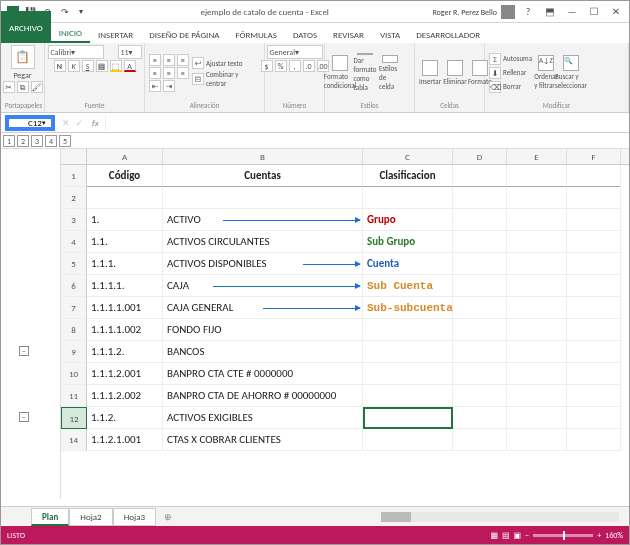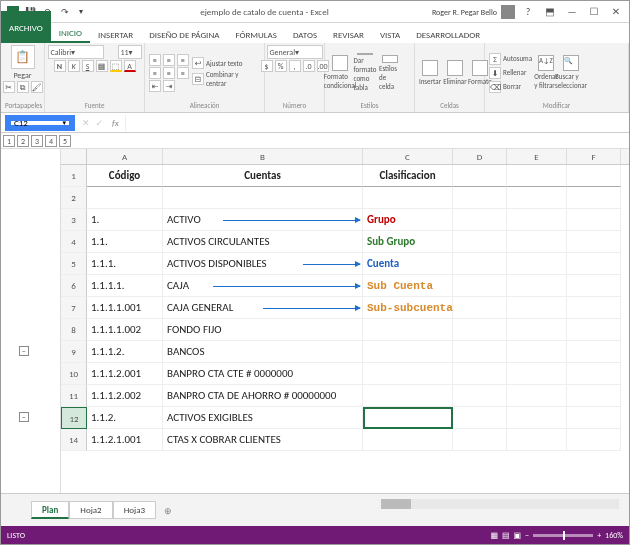--- a/index.html
+++ b/index.html
@@ -29,21 +29,21 @@
   .med-icon { width: 22px; height: 36px; display: flex; flex-direction: column; align-items: center; justify-content: center; font-size: 7px; color: #555; }
   .med-icon .ic { width: 16px; height: 16px; border: 1px solid #aaa; margin-bottom: 1px; background: #fff; }
   .font-row { display: flex; gap: 14px; align-items: flex-start; }
   .font-sel { border: 1px solid #ccc; background: #fff; height: 14px; font-size: 8px; padding: 0 2px; display: flex; align-items: center; }
   .mini { width: 12px; height: 12px; border: 1px solid #ccc; background: #fff; font-size: 8px; text-align: center; line-height: 10px; }
   .col { display: flex; flex-direction: column; gap: 1px; }
   .row { display: flex; gap: 2px; align-items: center; }
 
   
   .fbar { height: 20px; display: flex; align-items: center; border-bottom: 1px solid #ccc; font-size: 9px; }
-  .namebox { width: 70px; border: 6px solid #3b82f6; height: 16px; margin: 0 4px; padding: 0 3px; display: flex; align-items: center; justify-content: space-between; }
+  .namebox { width: 50px; border: 4px solid #3b82f6; height: 16px; margin: 0 4px; padding: 0 19px; display: flex; align-items: center; justify-content: space-between; }
   .fx { padding: 0 6px; color: #888; font-style: italic; }
   .formula-input { flex: 1; border-left: 1px solid #eee; height: 16px; padding: 0 4px; }
 
   
   .outline-bar { height: 16px; display: flex; padding-left: 2px; gap: 2px; font-size: 8px; border-bottom: 1px solid #ddd; align-items: center; }
   .lvl { width: 12px; height: 12px; border: 1px solid #999; text-align: center; line-height: 10px; color: #555; }
 
   
   .gridwrap { display: flex; height: 350px; }
   .outline-col { width: 60px; display: flex; flex-direction: column; border-right: 1px solid #ddd; }
@@ -67,46 +67,46 @@
 
   .arrow { position: absolute; top: 50%; height: 1px; background: #1f6fd1; }
   .arrow::after { content: ""; position: absolute; right: -1px; top: -3px; border-left: 6px solid #1f6fd1; border-top: 3.5px solid transparent; border-bottom: 3.5px solid transparent; }
 
   .c-red { color: #c00000; font-weight: bold; }
   .c-green { color: #2d7a2d; font-weight: bold; }
   .c-blue { color: #1f5fbf; font-weight: bold; }
   .c-orange { color: #d98a2b; font-weight: bold; font-family: Liberation Mono, monospace; }
 
   
-  .sheettabs { position: absolute; bottom: 18px; left: 0; right: 0; height: 33px; background: #f3f3f3; border-top: 1px solid #ccc; display: flex; align-items: center; font-size: 9px; padding-left: 30px; gap: 0; }
+  .sheettabs { position: absolute; bottom: 18px; left: 0; right: 0; height: 20px; background: #f3f3f3; border-top: 1px solid #ccc; display: flex; align-items: center; font-size: 9px; padding-left: 30px; gap: 0; }
   .sheettab { padding: 2px 10px; border: 1px solid #ccc; background: #fff; color: #444; }
   .sheettab.active { border-bottom: 2px solid #217346; color: #217346; font-weight: bold; }
   .hscroll { position: absolute; right: 10px; left: 380px; height: 10px; top: 5px; background: #e8e8e8; }
   .hscroll-thumb { position: absolute; left: 0; width: 30px; height: 10px; background: #bbb; }
 
   
-  .status { position: absolute; bottom: 0; left: 0; right: 0; height: 18px; background: #701a75; color: #fff; font-size: 8px; display: flex; align-items: center; padding: 0 6px; justify-content: space-between; gap: 48px; }
+  .status { position: absolute; bottom: 0; left: 0; right: 0; height: 18px; background: #be185d; color: #fff; font-size: 8px; display: flex; align-items: center; padding: 0 6px; justify-content: space-between; gap: 48px; }
   .zoom { display: flex; align-items: center; gap: 4px; }
   .zslider { width: 60px; height: 3px; background: rgba(255,255,255,0.5); position: relative; }
   .zslider::after { content: ""; position: absolute; left: 50%; top: -3px; width: 2px; height: 9px; background: #fff; }
 </style>
 </head>
 <body>
 
 <div class="titlebar">
   <div class="qat">
     <span style="background:#217346"></span>
     <span>💾</span>
     <span>↶</span>
     <span>↷</span>
     <span style="font-size:8px">▾</span>
   </div>
   <div class="title-center">ejemplo de catalo de cuenta - Excel</div>
   <div class="title-right">
-    <span style="font-size:8px">Roger R. Pegar Bello</span>
+    <span style="font-size:8px">Roger R. Perez Bello</span>
     <span class="avatar"></span>
     <span class="winbtn">?</span>
     <span class="winbtn">⬒</span>
     <span class="winbtn">—</span>
     <span class="winbtn">☐</span>
     <span class="winbtn">✕</span>
   </div>
 </div>
 
 <div class="tabs">

